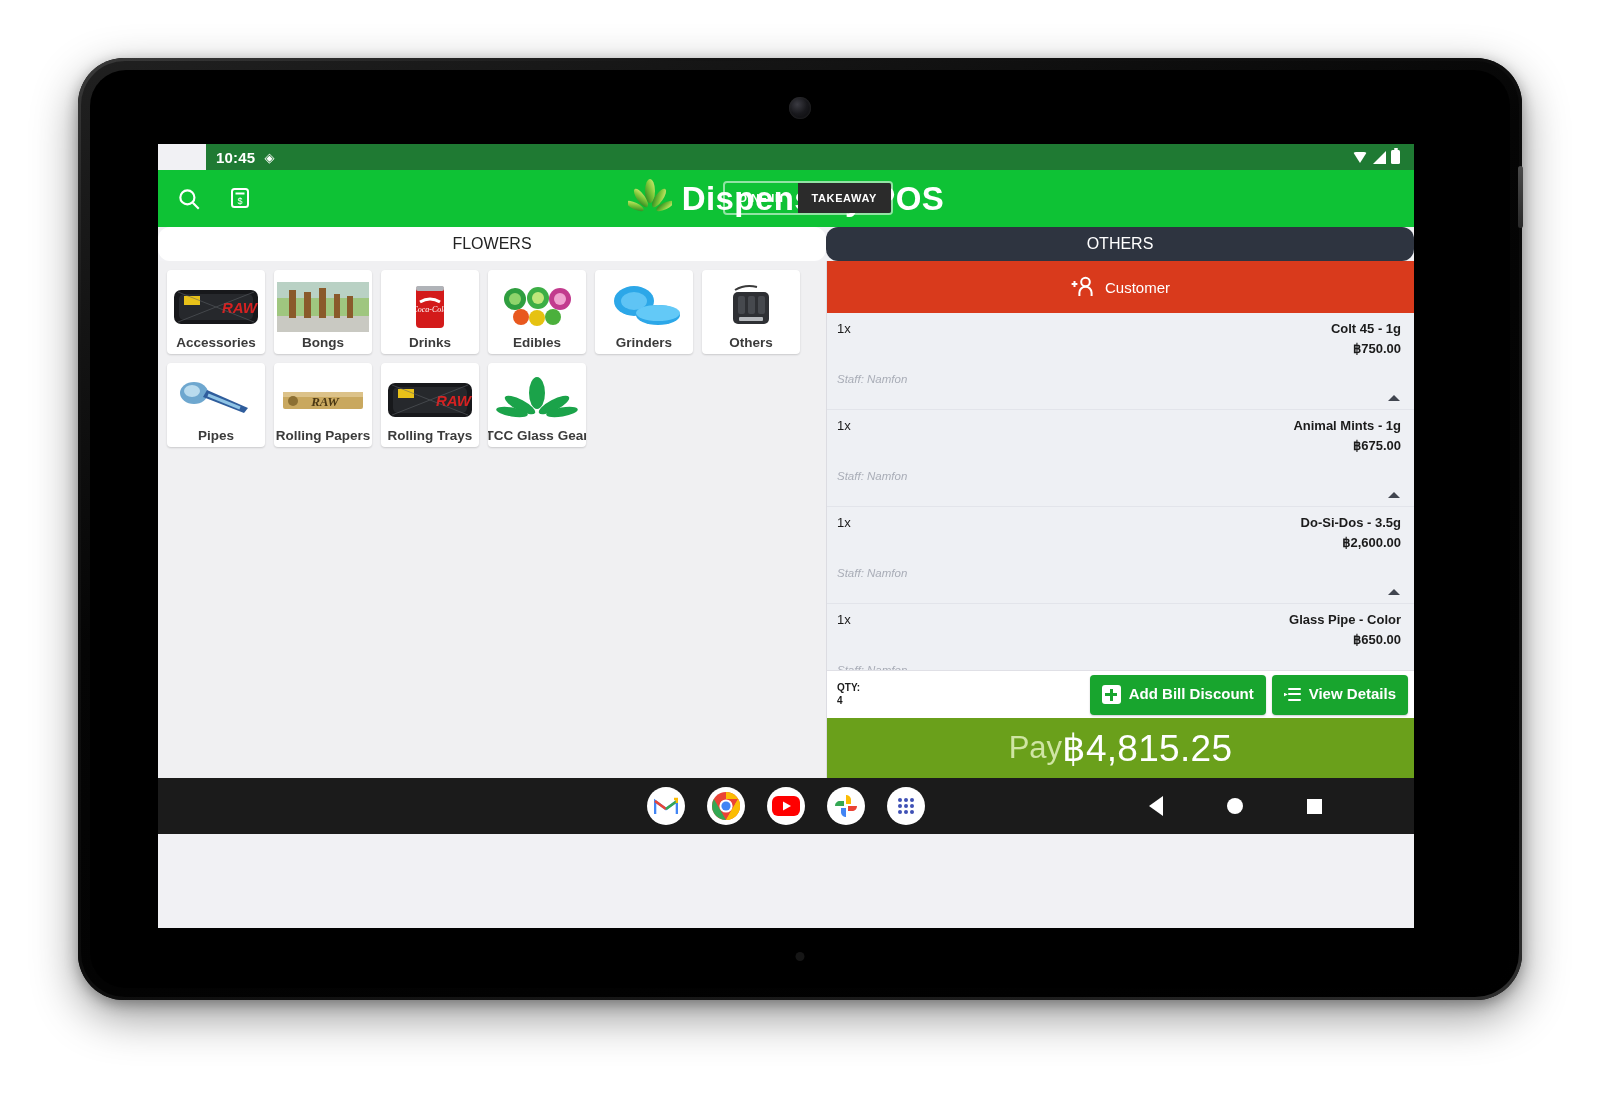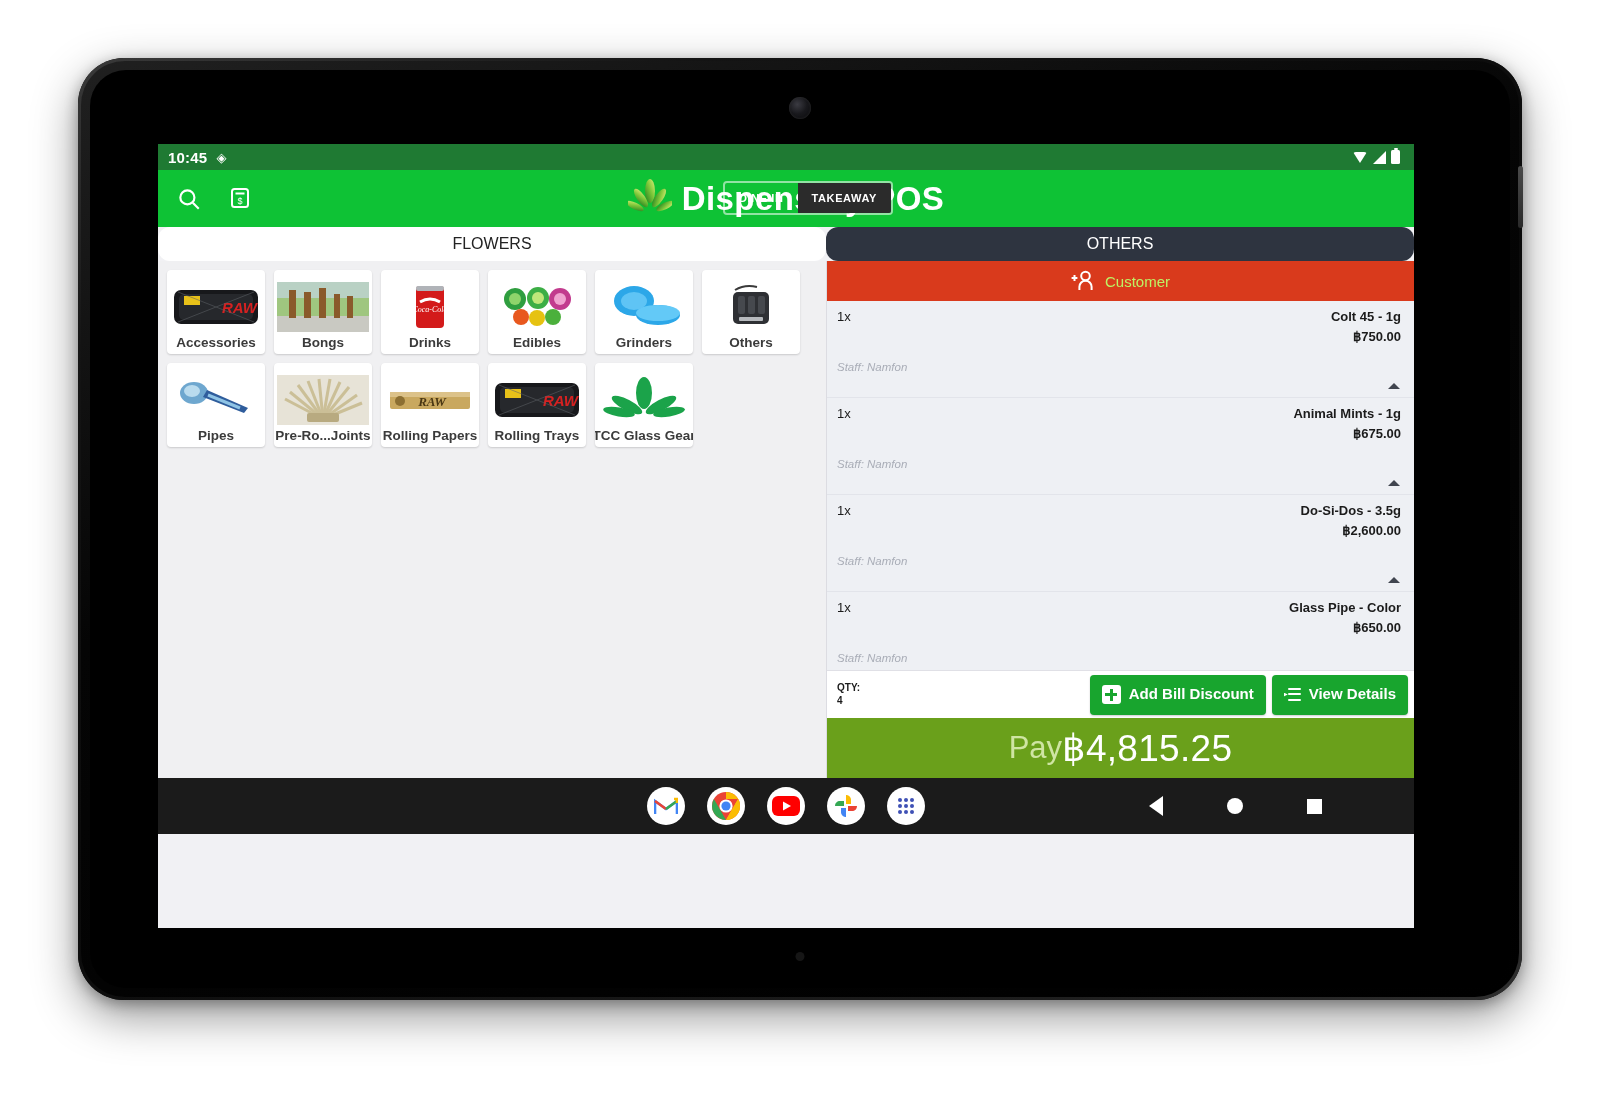--- a/index.html
+++ b/index.html
@@ -70,21 +70,21 @@
     left: 158px; top: 144px;
     width: 1256px; height: 784px;
     background: #f1f1f4;
     overflow: hidden;
   }
 
   
   .statusbar {
     height: 26px; background: #1f7a33;
     display: flex; align-items: center;
-    padding: 0 14px 0 10px; color: #ffffff;
+    padding: 0 14px 0 10px; color: #ffffff; margin-left: 48px;
   }
   .sb-time { font-size: 15px; font-weight: bold; letter-spacing: .2px; }
   .sb-pin { margin-left: 9px; font-size: 13px; line-height: 1; }
   .sb-spacer { flex: 1; }
   .sb-icons { display: flex; align-items: center; gap: 5px; }
   .ico-wifi { width: 15px; height: 11px; position: relative; }
   .ico-wifi::after {
     content:""; position:absolute; left:0; top:0;
     border-left: 7.5px solid transparent; border-right: 7.5px solid transparent;
     border-top: 11px solid #fff; border-radius: 3px;
@@ -168,23 +168,23 @@
     white-space: nowrap;
   }
 
   
   .cart-pane {
     flex: 1; background: #ffffff;
     display: flex; flex-direction: column;
     border-left: 1px solid #dcdce2;
   }
   .customer-bar {
-    height: 40px; background: #d93a1c;
+    height: 52px; background: #d93a1c;
     display: flex; align-items: center; justify-content: center;
-    gap: 10px; color: #bef264; cursor: pointer;
+    gap: 10px; color: #ffffff; cursor: pointer;
   }
   .customer-label { font-size: 15px; }
   .cart-list { flex: 1; background: #eef0f4; overflow: hidden; }
   .cart-item {
     position: relative;
     height: 97px; padding: 8px 13px 0 10px;
     border-bottom: 1px solid #e2e4ea;
     background: #eef0f4;
     cursor: pointer;
   }
@@ -450,41 +450,20 @@
               <svg width="92" height="50" viewBox="0 0 92 50">
                 <ellipse cx="24" cy="18" rx="14" ry="11" fill="#6ea7cf"></ellipse>
                 <ellipse cx="22" cy="16" rx="8" ry="6" fill="#b9dbee"></ellipse>
                 <path d="M33 22 L74 38 L78 33 L37 15 Z" fill="#2f5d9c"></path>
                 <path d="M38 20 L70 33" stroke="#8fc4e6" stroke-width="3"></path>
               </svg>
             </span>
             <span class="cat-label">Pipes</span>
           </div>
 
-          <div class="cat-card">
-            <span class="cat-thumb">
-              <svg width="92" height="50" viewBox="0 0 92 50">
-                <rect width="92" height="50" fill="#e7e3d7"></rect>
-                <g stroke="#cbbf97" stroke-width="3">
-                  <line x1="46" y1="44" x2="8" y2="24"></line>
-                    <line x1="46" y1="44" x2="13" y2="17"></line>
-                  <line x1="46" y1="44" x2="21" y2="10"></line>
-                    <line x1="46" y1="44" x2="31" y2="6"></line>
-                  <line x1="46" y1="44" x2="42" y2="4"></line>
-                    <line x1="46" y1="44" x2="53" y2="4"></line>
-                  <line x1="46" y1="44" x2="63" y2="7"></line>
-                    <line x1="46" y1="44" x2="72" y2="12"></line>
-                  <line x1="46" y1="44" x2="80" y2="20"></line>
-                    <line x1="46" y1="44" x2="85" y2="28"></line>
-                </g>
-                <rect x="30" y="38" width="32" height="9" rx="2" fill="#b8aa80"></rect>
-              </svg>
-            </span>
-            <span class="cat-label">Pre-Ro...Joints</span>
-          </div>
 
           <div class="cat-card">
             <span class="cat-thumb">
               <svg width="92" height="50" viewBox="0 0 92 50">
                 <rect x="6" y="17" width="80" height="17" rx="2" fill="#c9a85f"></rect>
                 <rect x="6" y="17" width="80" height="5" fill="#dcc289"></rect>
                 <circle cx="16" cy="26" r="5" fill="#8c6f32"></circle>
                 <text x="48" y="31" font-size="13" font-weight="bold" font-style="italic" fill="#4a3713" text-anchor="middle" font-family="Liberation Serif, serif">RAW</text>
               </svg>
             </span>

